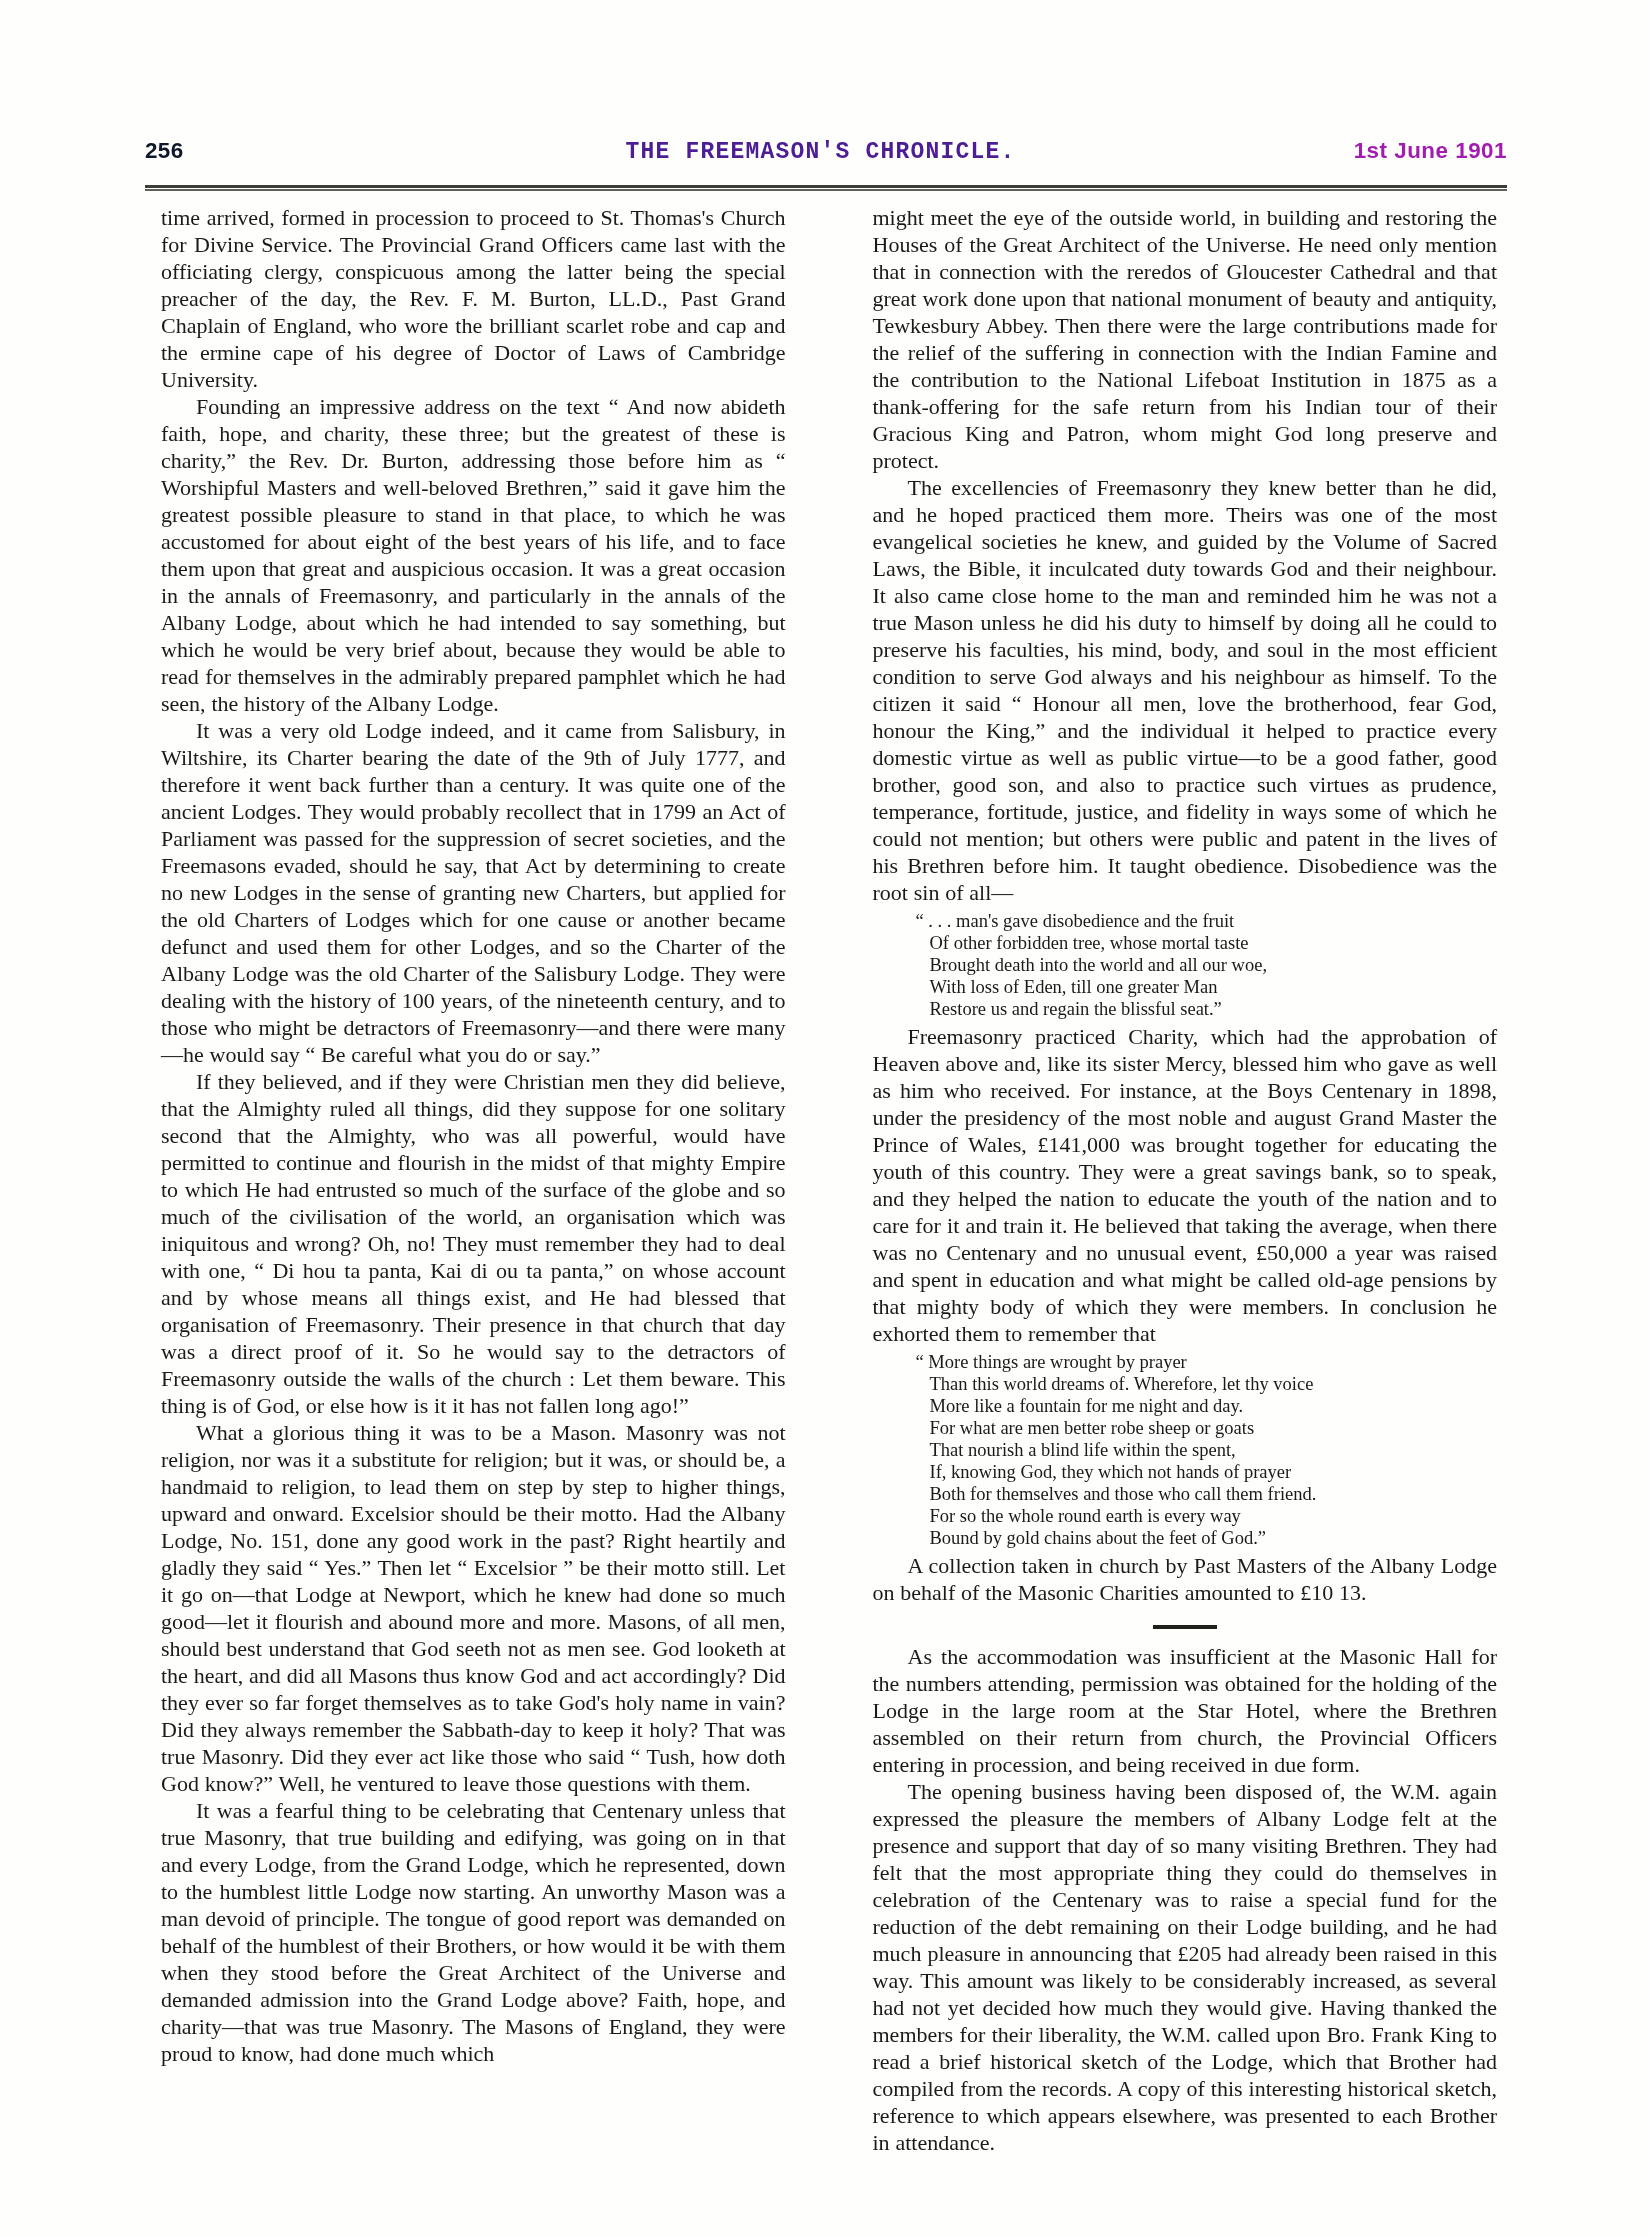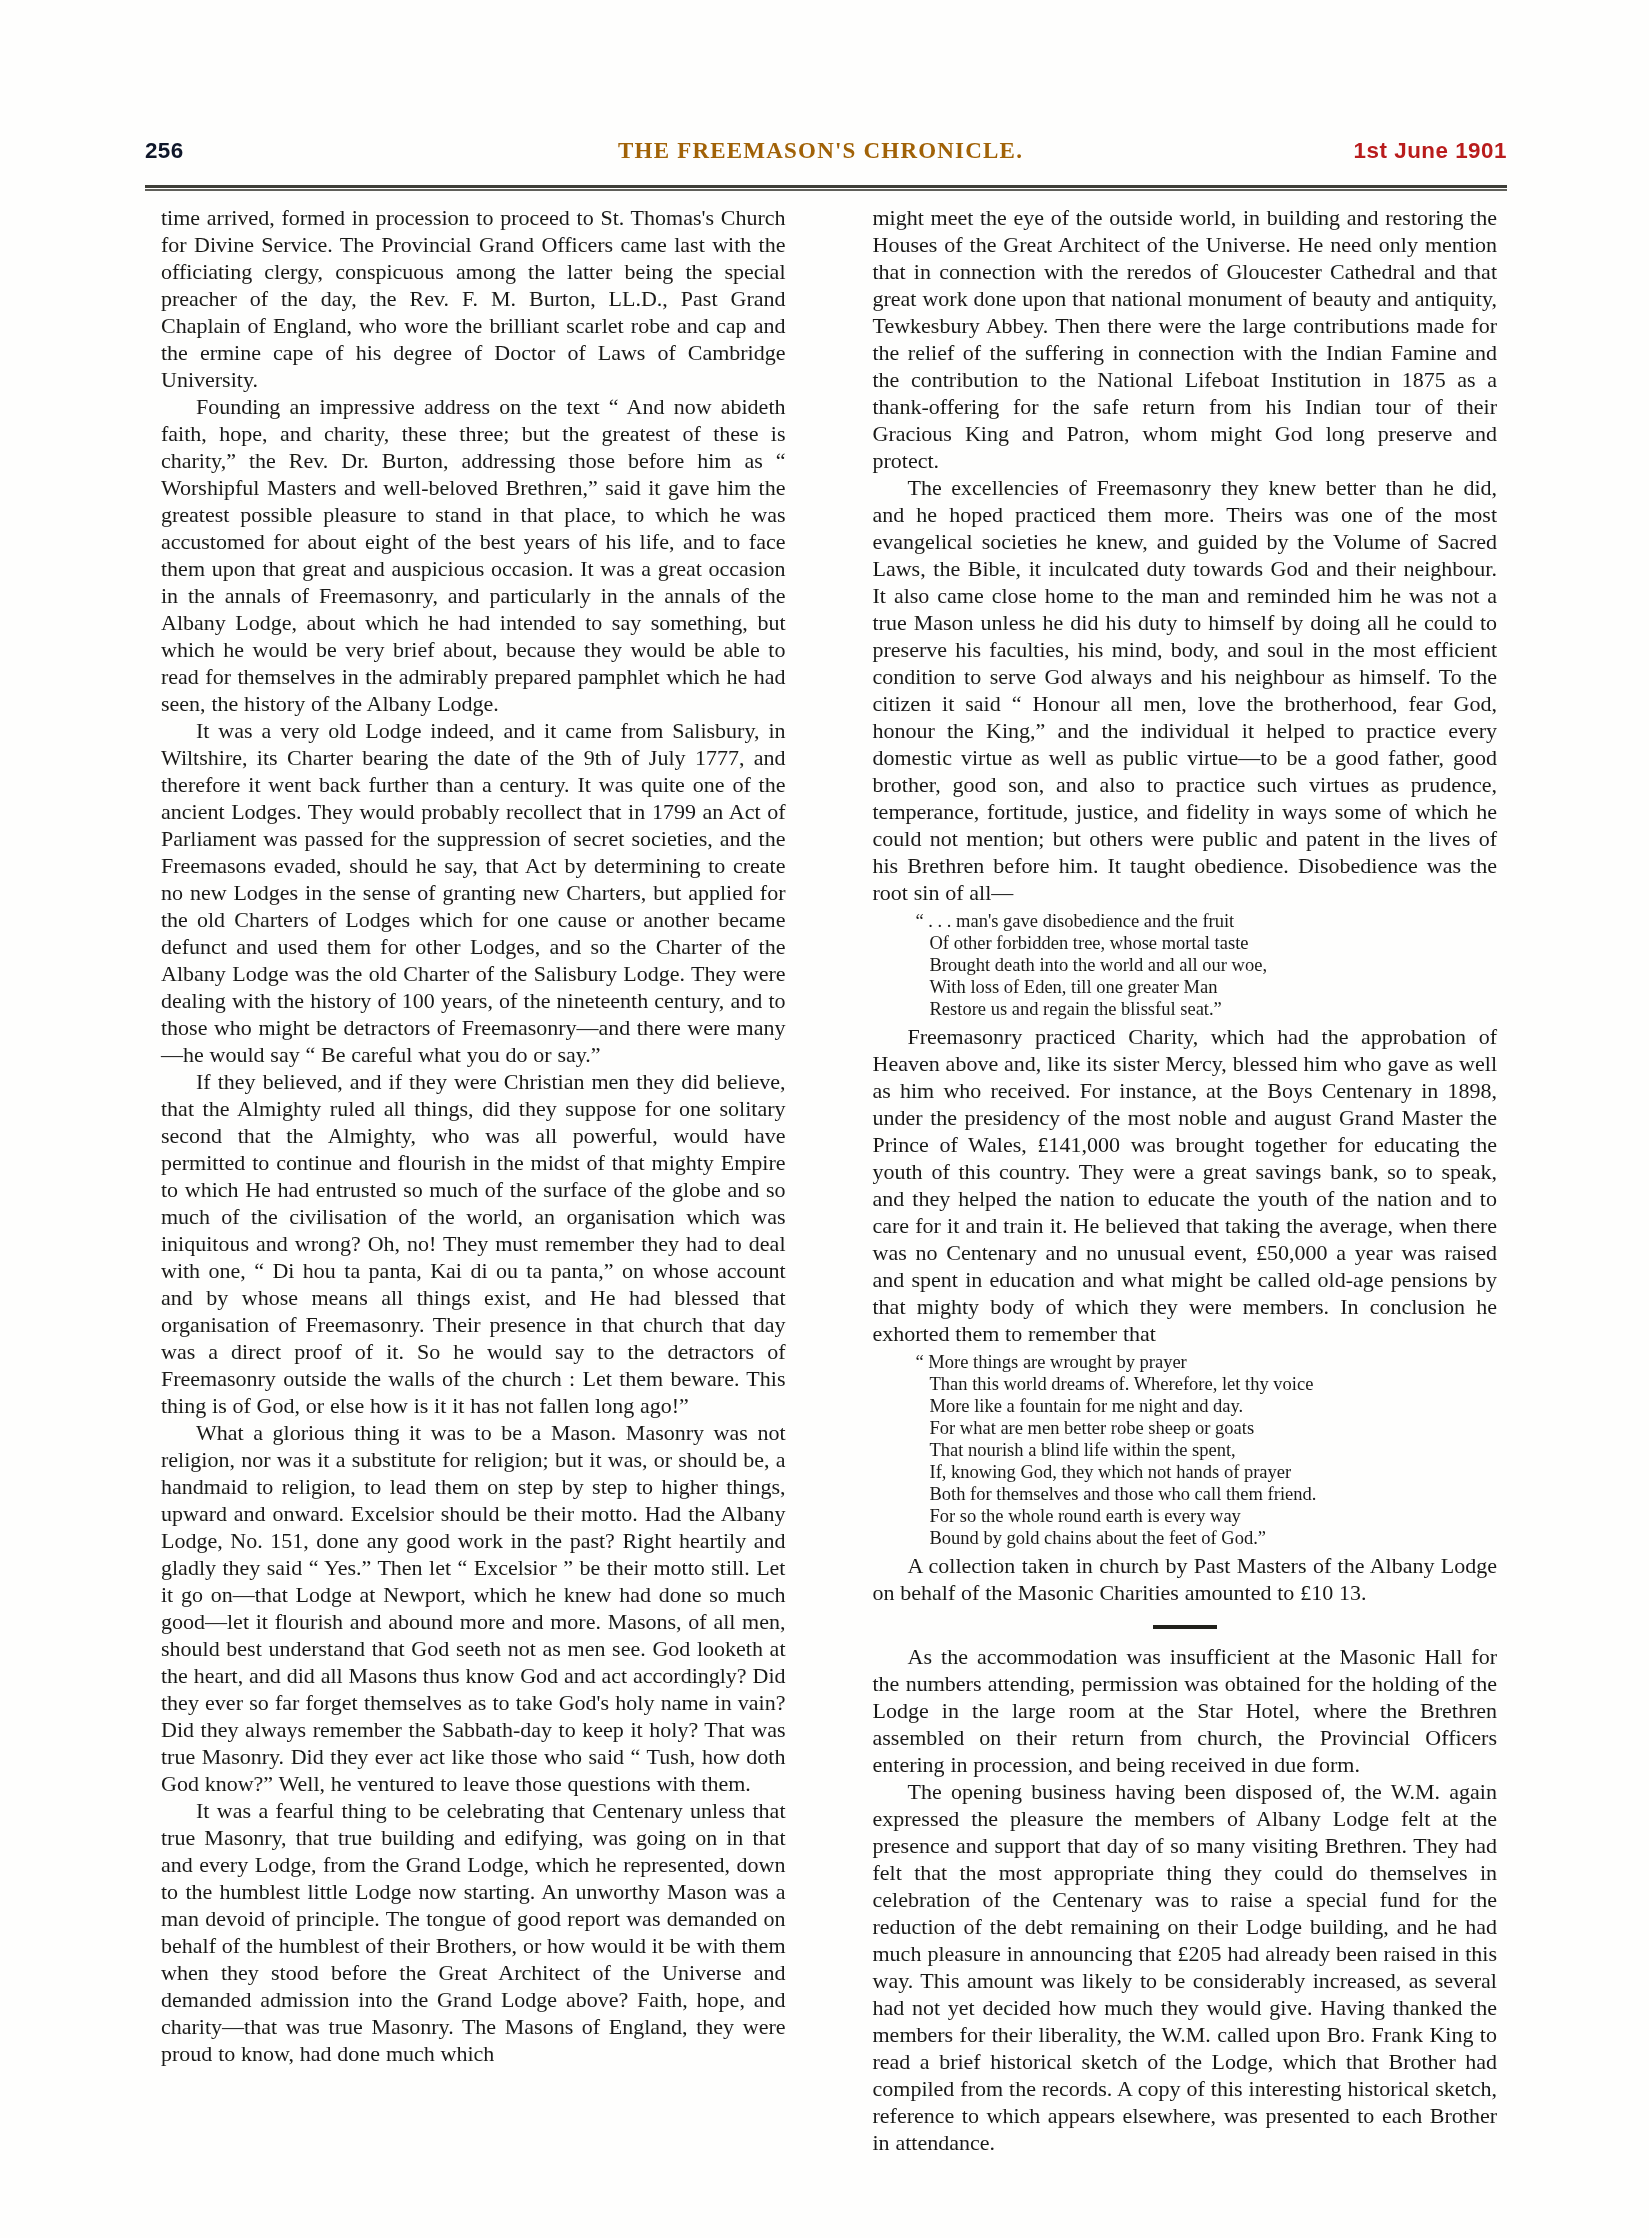--- a/index.html
+++ b/index.html
@@ -38,33 +38,33 @@
     height: 38px;
   }
   .folio {
     font-family: "Liberation Sans", "DejaVu Sans", sans-serif;
     font-weight: bold;
     font-size: 22.4px;
     letter-spacing: 0.4px;
     color: #0f172a;
   }
   .head-title {
-    font-family: Liberation Serif, serif;
+    font-family: Liberation Mono, monospace;
     font-weight: bold;
     font-size: 23px;
     letter-spacing: 1.2px;
-    color: #a16207;
+    color: #4c1d95;
     margin-left: 104px;
   }
   .head-date {
     font-family: "Liberation Sans", "DejaVu Sans", sans-serif;
     font-weight: bold;
     font-size: 22.4px;
     letter-spacing: 0.5px;
-    color: #b91c1c;
+    color: #a21caf;
   }
   .rule-double {
     position: absolute;
     left: 145px;
     top: 185px;
     width: 1362px;
   }
   .rule-double .r1 {
     height: 2.6px;
     background: #23231d;

